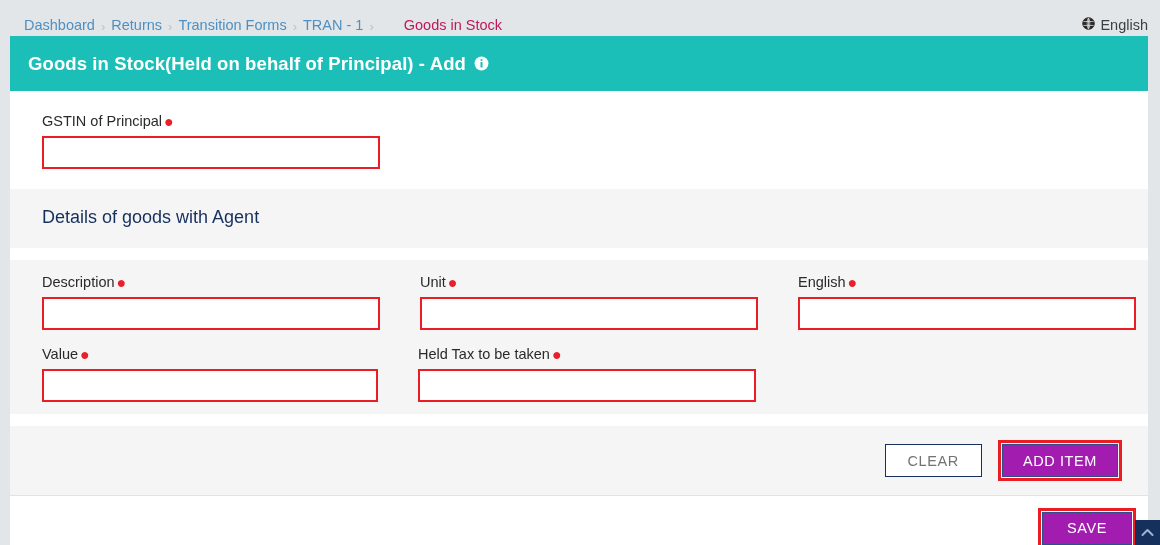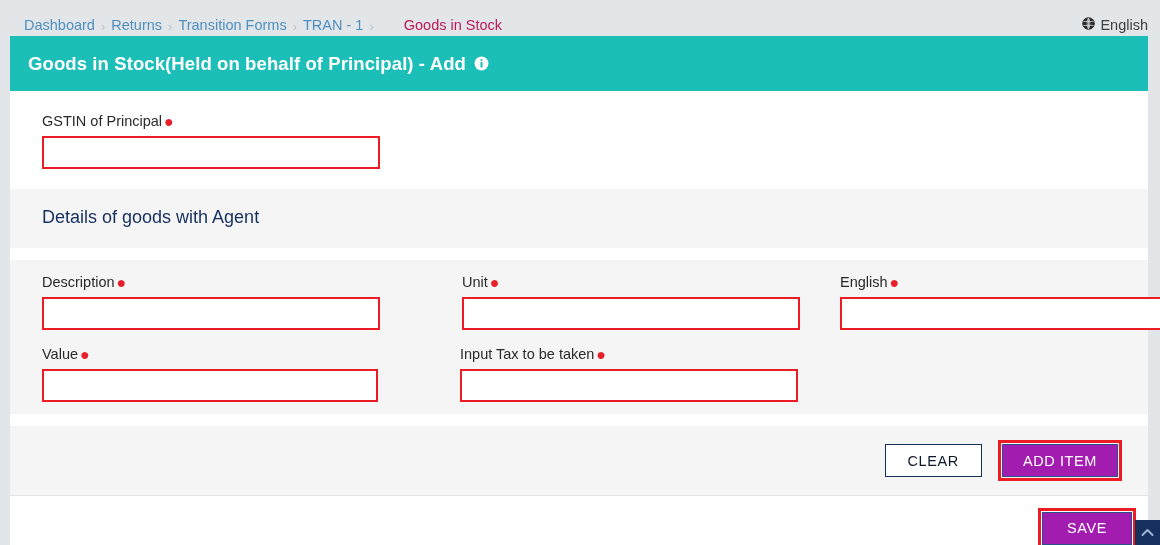--- a/index.html
+++ b/index.html
@@ -142,21 +142,21 @@
 
   .fields-band {
     background: #f5f5f6;
     padding: 14px 32px 12px 32px;
   }
   .grid3 {
     display: flex;
     gap: 40px;
   }
   .col-a { width: 338px; }
-  .col-b { width: 338px; margin-left: 42px; }
+  .col-b { width: 338px; }
   .col-c { width: 338px; }
   .row2 { margin-top: 16px; }
 
   .white-strip { background:#ffffff; height:12px; }
 
   .btn-band {
     background: #f5f5f6;
     padding: 14px 26px;
     display: flex;
     justify-content: flex-end;
@@ -167,21 +167,21 @@
     font-family: "Liberation Sans", sans-serif;
     font-size: 14.5px;
     letter-spacing: .6px;
     cursor: pointer;
     border-radius: 0;
     box-sizing: border-box;
   }
   .btn-outline {
     background: #ffffff;
     border: 1px solid #16305e;
-    color: #0f172a;
+    color: #737373;
     height: 33px;
     padding: 0 22px;
   }
   .btn-primary {
     background: #a21caf;
     border: 1px solid #2b5288;
     color: #ffffff;
     height: 33px;
     padding: 0 20px;
   }
@@ -288,21 +288,21 @@
           <input class="inp" style="width: 338px;" type="text" placeholder="">
         </div>
       </div>
 
       <div class="grid3 row2">
         <div class="col-a">
           <label class="field-label"><span>Value</span><span class="req">●</span></label>
           <input class="inp" style="width: 336px;" type="text" placeholder="">
         </div>
         <div class="col-b">
-          <label class="field-label"><span>Input Tax to be taken</span><span class="req">●</span></label>
+          <label class="field-label"><span>Held Tax to be taken</span><span class="req">●</span></label>
           <input class="inp" style="width: 338px;" type="text" placeholder="">
         </div>
         <div class="col-c"></div>
       </div>
     </div>
 
     <div class="white-strip"></div>
 
     <div class="btn-band">
       <button class="btn btn-outline">CLEAR</button>

